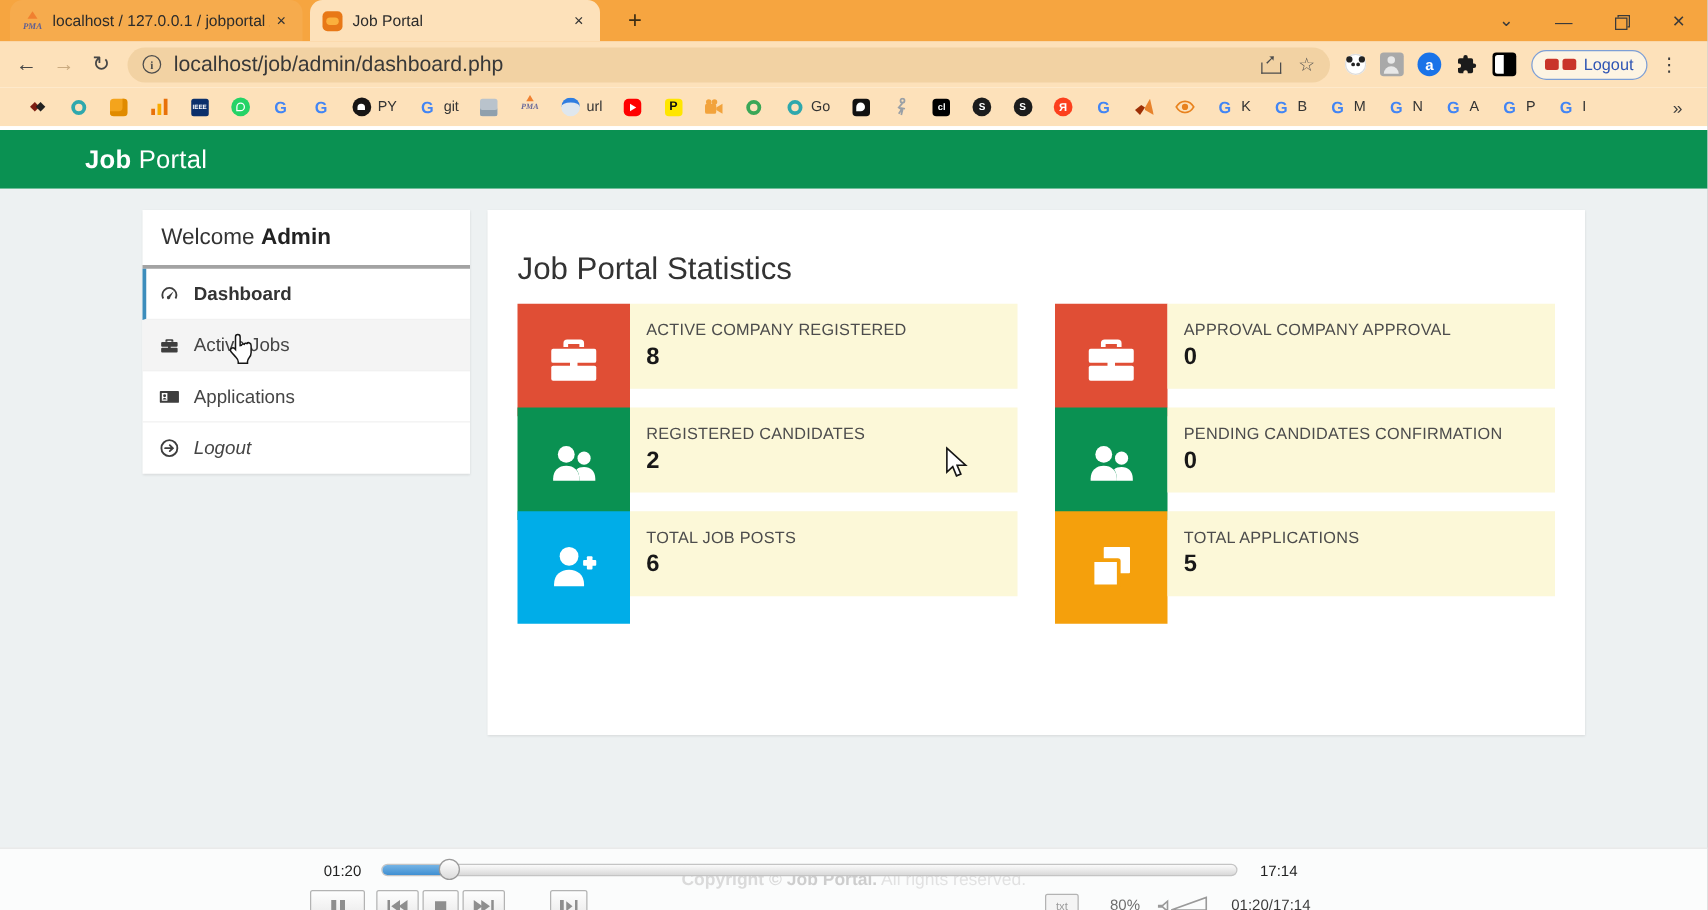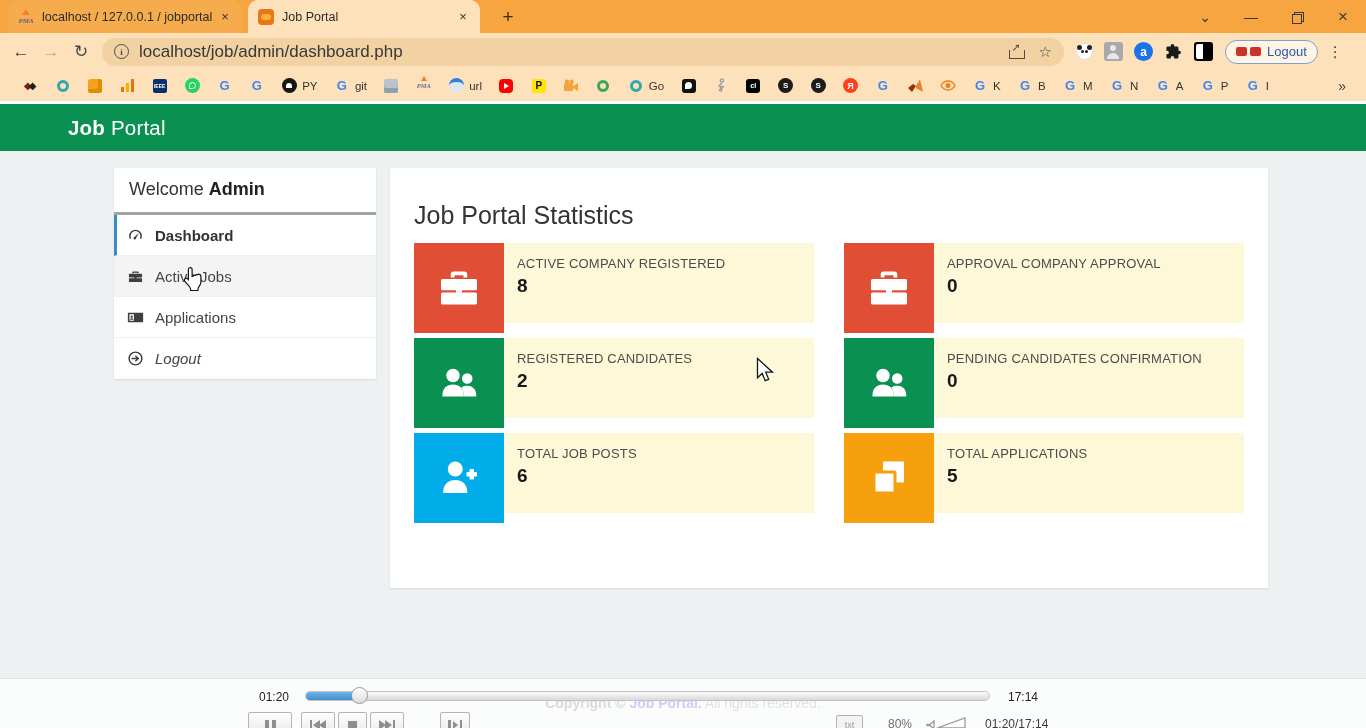--- a/index.html
+++ b/index.html
@@ -79,30 +79,30 @@
   .menu-item { height:41px; display:flex; align-items:center; gap:11px; padding-left:13px; font-size:15px; color:#454545; border-bottom:1px solid #f1f1f1; cursor:pointer; }
   .menu-item:last-child { border-bottom:none;font-style:italic; }
   .menu-item.active { border-left:3px solid #3c8dbc; padding-left:10px; font-weight:bold; color:#333; }
   .menu-item.hovered { background:#f4f4f4; }
   .mi-ico { width:17px; height:17px; flex:0 0 17px; color:#3e3e3e; }
   .mi-ico svg { width:100%; height:100%; display:block; }
 
   .main-box { position:absolute; left:390px; top:17px; width:878px; height:420px; background:#fff; box-shadow:0 1px 2px rgba(0,0,0,.10); }
   .stats-title { margin:33px 0 0 24px; font-size:25px; font-weight:400; color:#333; }
   .stats-grid { margin:13px 24px 0; display:grid; grid-template-columns:400px 400px; column-gap:30px; row-gap:15px; }
-  .info-box { display:flex; height:80px; }
+  .info-box { display:flex; height:68px; }
   .ib-icon { width:90px; height:90px; flex:0 0 90px; display:flex; align-items:center; justify-content:center; }
   .ib-icon svg { width:48px; height:48px; fill:#fff; }
   .ib-body { flex:1; background:#fcf8d8; padding:13px 0 0 13px; }
   .ib-label { font-size:13px; color:#4c4c4c; letter-spacing:.2px; }
   .ib-value { font-size:19px; font-weight:bold; color:#181818; margin-top:4px; }
 
   .footer { position:absolute; left:0; right:0; top:544px; text-align:center; font-size:14px; color:#8d8d8d; }
   .footer .fc-pre { font-weight:bold; color:#6f6f6f; }
-  .footer .fc-brand { font-weight:bold; color:#6d28d9; }
+  .footer .fc-brand { font-weight:bold; color:#404040; }
 
   
   .player { position:absolute; left:0; top:678px; width:1366px; height:66px; background:rgba(255,255,255,.74); border-top:1px solid #e4e4e4; z-index:40; }
   .pl-time { position:absolute; font-size:12px; color:#222; }
   .pl-track { position:absolute; left:305px; top:12px; width:685px; height:10px; border:1px solid #c4c4c4; border-radius:5px; background:linear-gradient(#fbfbfb,#d9d9d9); cursor:pointer; }
   .pl-fill { position:absolute; left:0; top:0; height:8px; border-radius:5px 0 0 5px; background:linear-gradient(#74b3e4,#3f8fd2); }
   .pl-thumb { position:absolute; top:-5px; width:17px; height:17px; border-radius:50%; background:linear-gradient(#ffffff,#dcdcdc); border:1px solid #9a9a9a; cursor:pointer; }
   .pl-btn { position:absolute; top:33px; height:26px; border:1px solid #b3b3b3; background:linear-gradient(#fefefe,#e7e7e7); border-radius:2px; display:flex; align-items:center; justify-content:center; gap:3px; cursor:pointer; color:#8e8e8e; }
   .bar { width:4px; height:11px; background:#8e8e8e; }
   .sqstop { width:9px; height:9px; background:#8e8e8e; }

